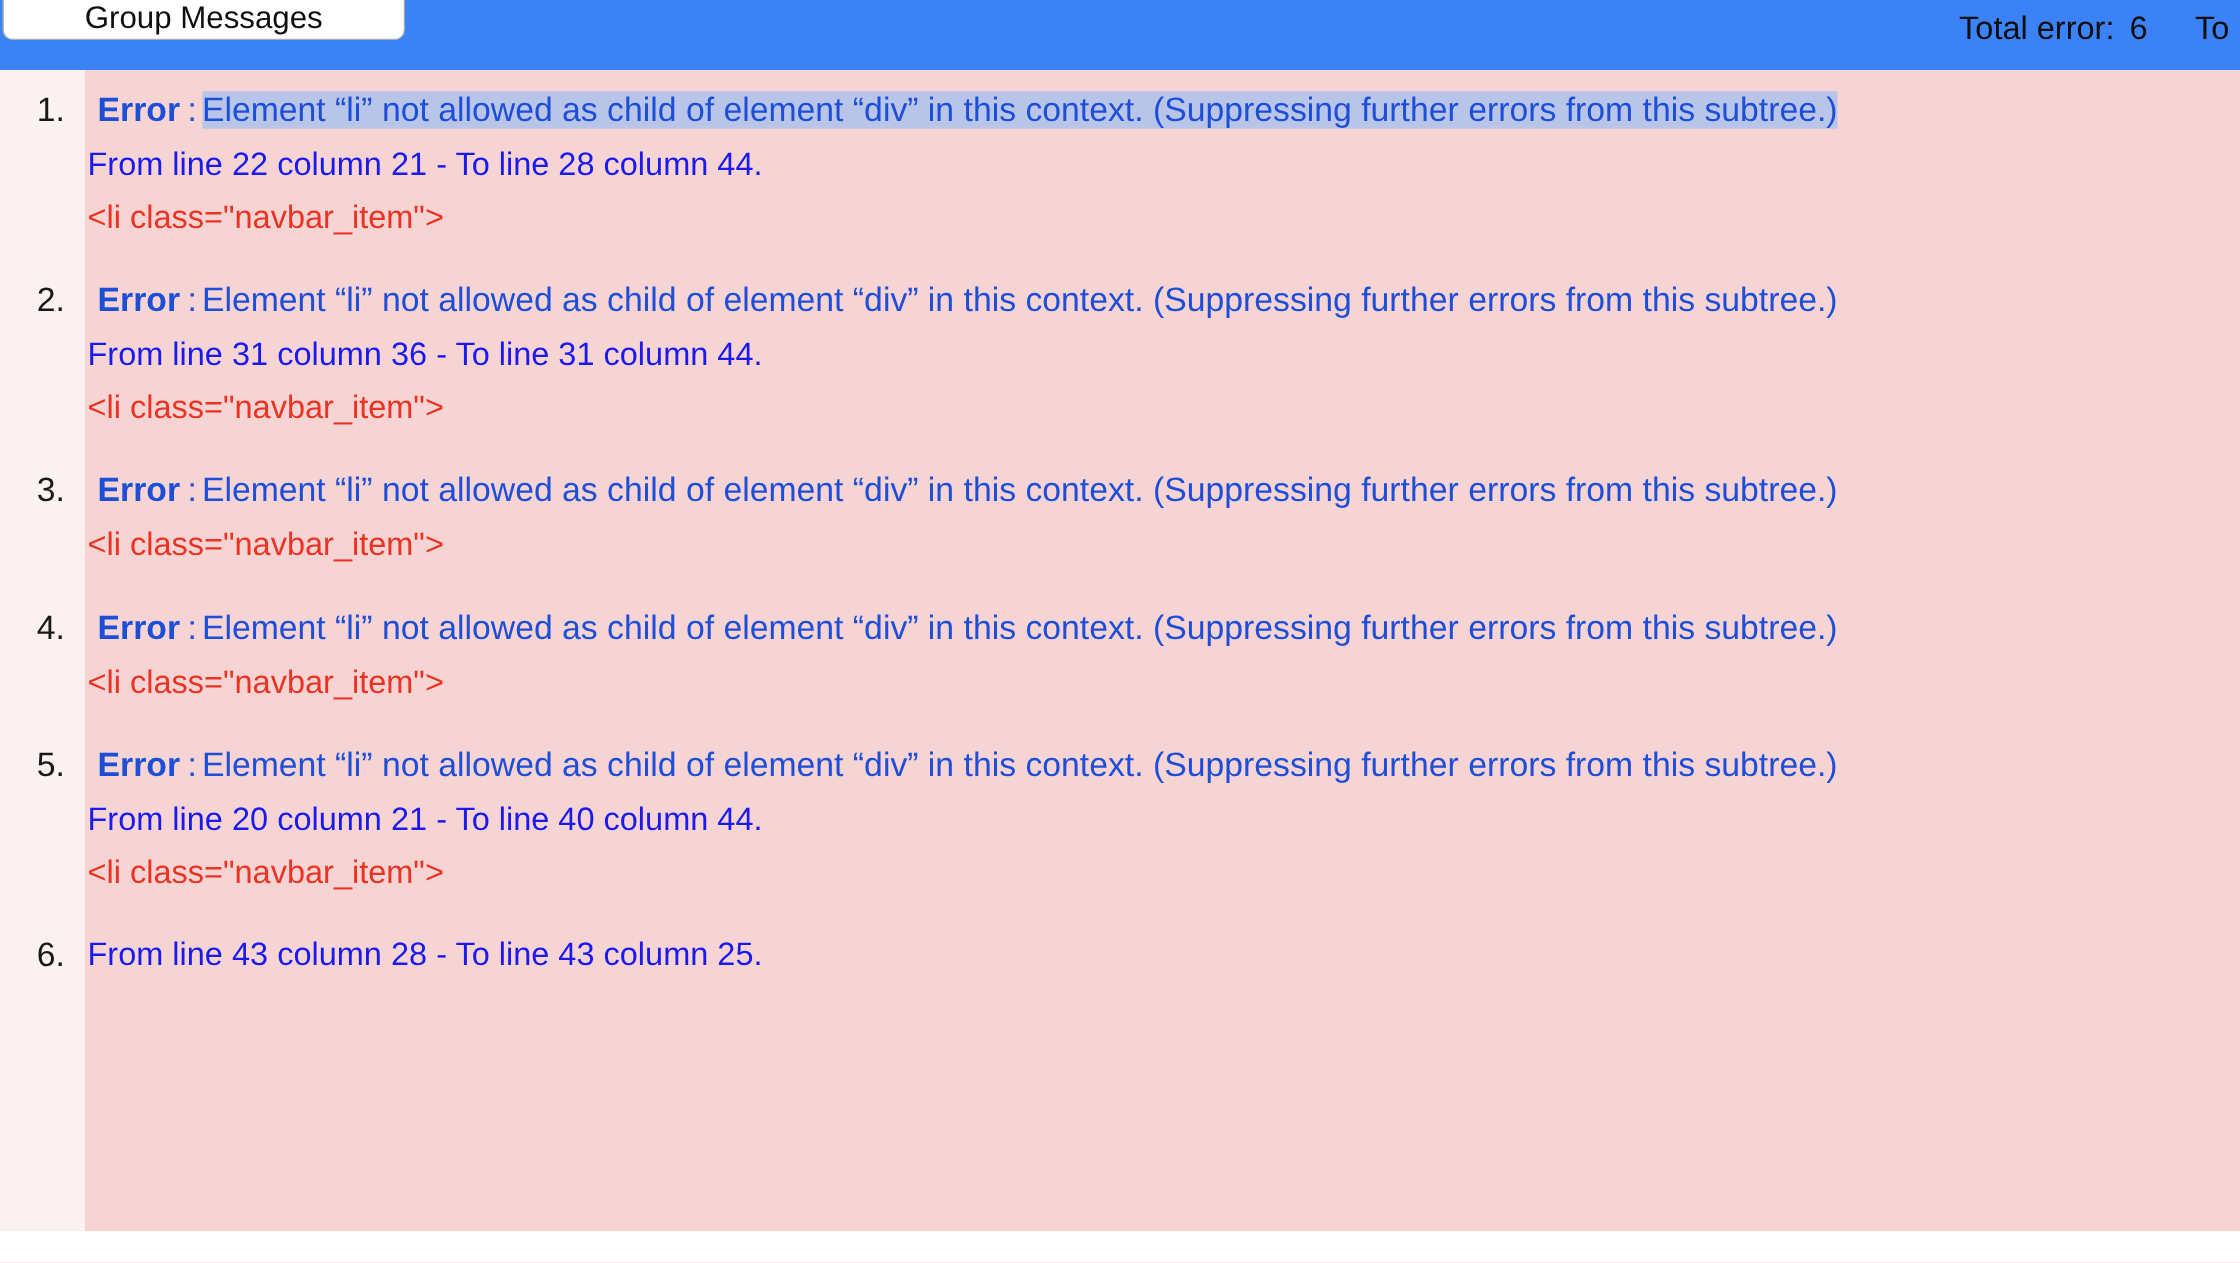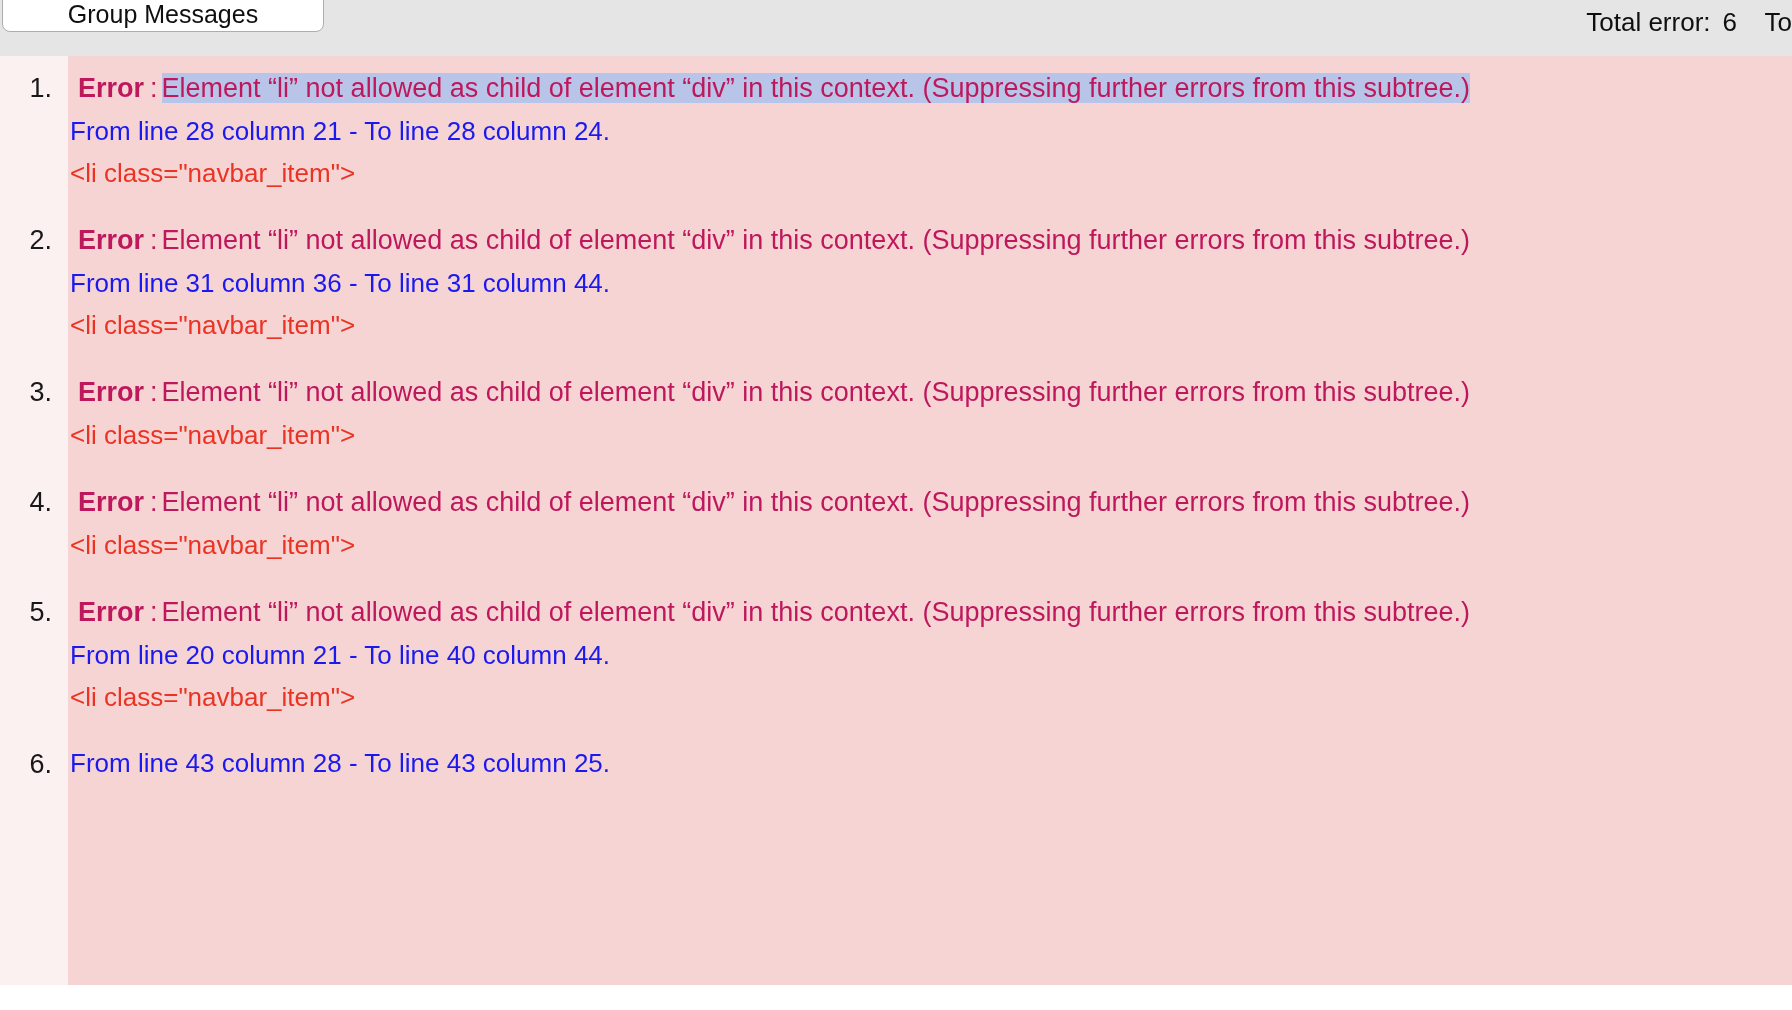--- a/index.html
+++ b/index.html
@@ -14,21 +14,21 @@
     overflow: hidden;
     position: relative;
   }
 
   
   #top-bar {
     position: absolute;
     top: 0; left: 0;
     width: 1792px;
     height: 56px;
-    background: #e5e5e5;
+    background: #3b82f6;
   }
 
   #group-messages-tab {
     position: absolute;
     left: 2px;
     top: -30px;
     width: 322px;
     height: 62px;
     box-sizing: border-box;
     background: #ffffff;
@@ -46,24 +46,23 @@
     white-space: nowrap;
   }
 
   #total-error-block {
     position: absolute;
     right: 0;
     top: 0;
     height: 44px;
     display: flex;
     align-items: center;
-    gap: 19px;
+    gap: 38px;
     padding-right: 0px;
     white-space: nowrap;
-    text-align: right;
   }
   #total-error-block .stat {
     font-size: 26px;
     color: #0f0f0f;
     white-space: nowrap;
   }
   #total-error-block .stat .stat-value {
     margin-left: 12px;
   }
   #total-error-block .stat-clipped {
@@ -116,21 +115,21 @@
     width: 52px;
     text-align: right;
     font-size: 27px;
     color: #181818;
     line-height: 44px;
   }
 
   .error-headline {
     font-size: 27px;
     line-height: 44px;
-    color: #be185d;
+    color: #1d4ed8;
     white-space: nowrap;
   }
   .error-headline .err-label {
     font-weight: bold;
     margin-left: 8px;
   }
   .error-headline .err-sep {
     margin: 0 4px 0 6px;
   }
   .error-headline .err-msg.selected {
@@ -169,21 +168,21 @@
 
 </div>
 
 <div id="messages-panel">
   <div class="panel-fill"></div>
 
   <ol id="error-list">
       <li class="error-item">
         <span class="error-index">1.</span>
         <div class="error-headline"><span class="err-label">Error</span><span class="err-sep">:</span><span class="err-msg selected">Element “li” not allowed as child of element “div” in this context. (Suppressing further errors from this subtree.)</span></div>
-        <div class="error-location">From line 28 column 21 - To line 28 column 24.</div>
+        <div class="error-location">From line 22 column 21 - To line 28 column 44.</div>
         <div class="error-extract">&lt;li class="navbar_item"&gt;</div>
       </li>
       <li class="error-item">
         <span class="error-index">2.</span>
         <div class="error-headline"><span class="err-label">Error</span><span class="err-sep">:</span><span class="err-msg">Element “li” not allowed as child of element “div” in this context. (Suppressing further errors from this subtree.)</span></div>
         <div class="error-location">From line 31 column 36 - To line 31 column 44.</div>
         <div class="error-extract">&lt;li class="navbar_item"&gt;</div>
       </li>
       <li class="error-item">
         <span class="error-index">3.</span>

